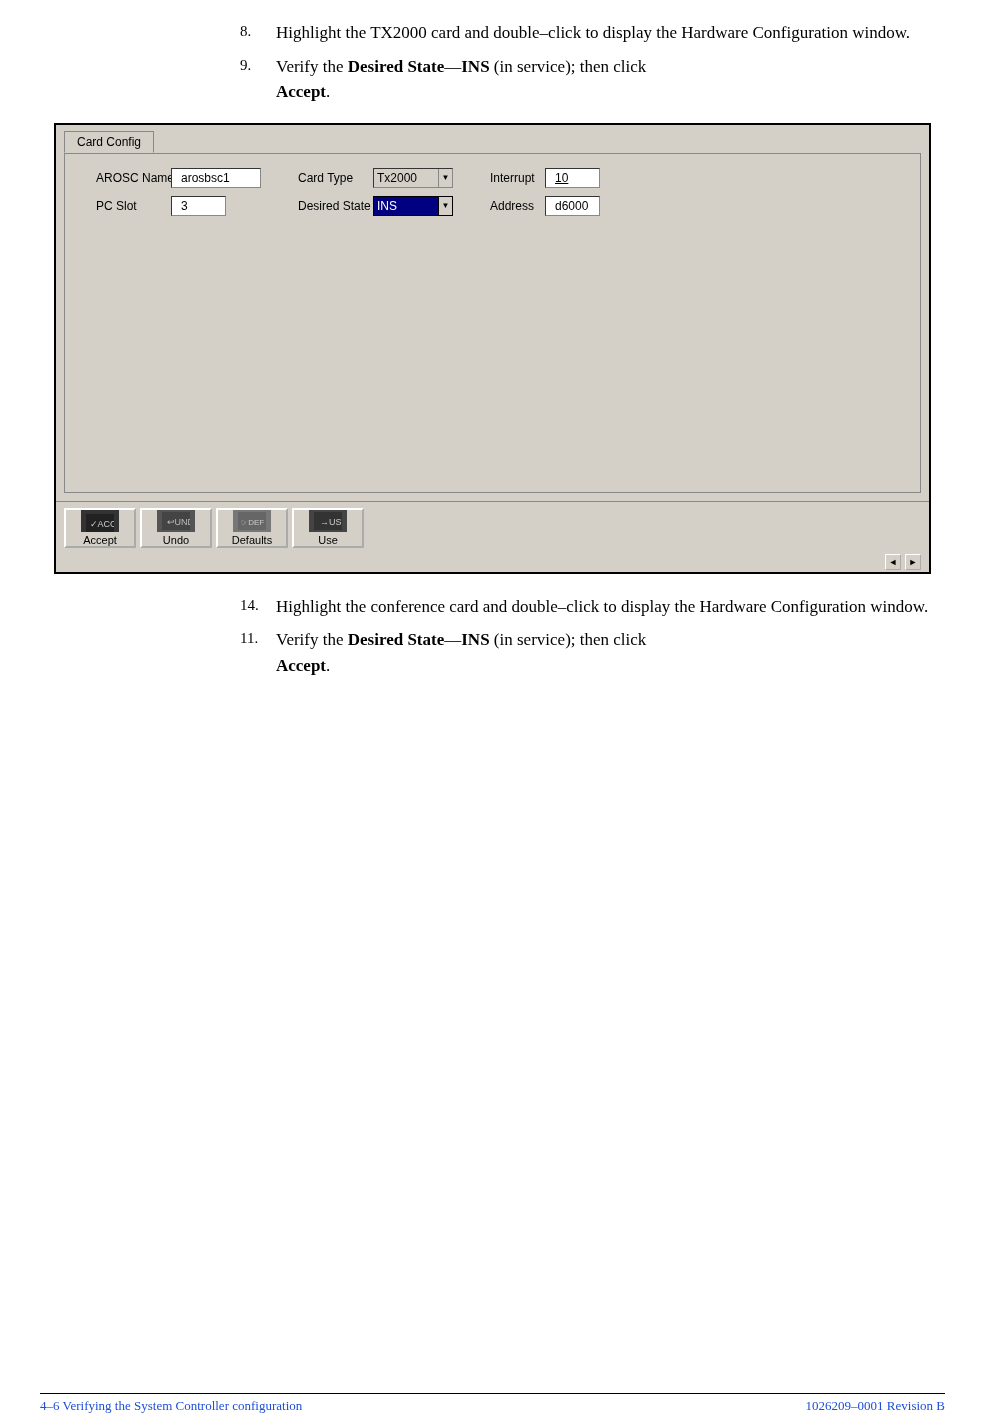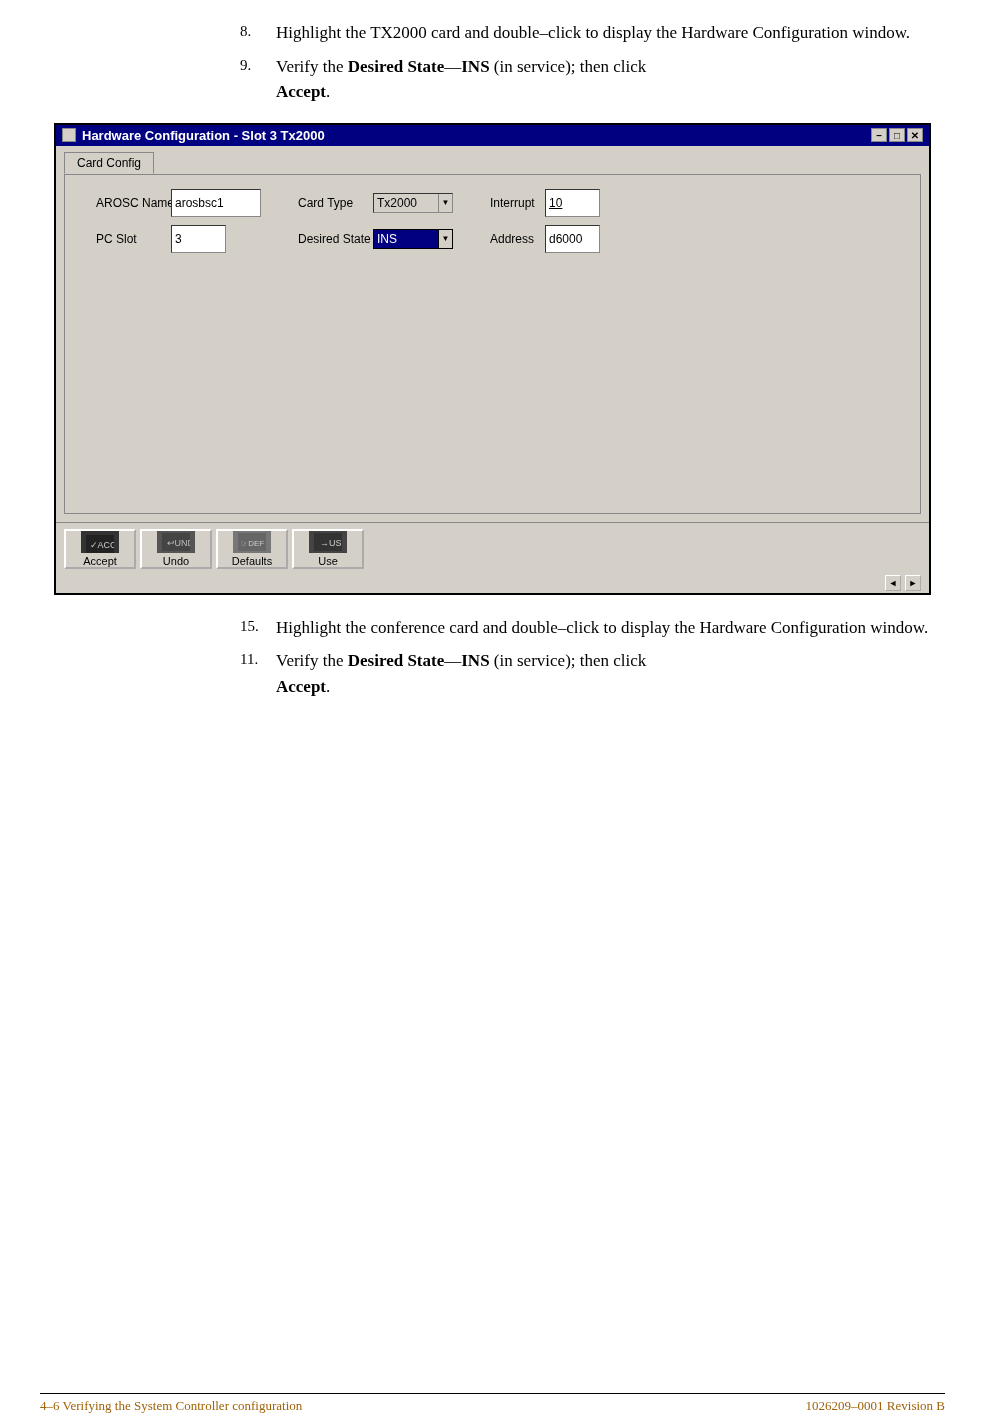--- a/index.html
+++ b/index.html
@@ -141,24 +141,24 @@
       text-align: left;
       font-family: Arial, sans-serif;
       font-size: 12px;
       white-space: nowrap;
       margin-left: 21px;
     }
 
     .field-input {
       background: #ffffff;
       border: 1px inset #888;
-      padding: 1px 3px;
-      font-family: Arial, sans-serif;
-      font-size: 12px;
-      height: 28px;
+      padding: 1px 9px;
+      font-family: Arial, sans-serif;
+      font-size: 12px;
+      height: 20px;
     }
 
     
     .button-bar {
       display: flex;
       gap: 4px;
       padding: 6px 8px 4px 8px;
       background: #d4d0c8;
       border-top: 1px solid #888;
     }
@@ -206,21 +206,21 @@
 
     
     .page-footer {
       position: absolute;
       bottom: 14px;
       left: 40px;
       right: 40px;
       display: flex;
       justify-content: space-between;
       font-size: 13px;
-      color: #a16207;
+      color: #1d4ed8;
       border-top: 1px solid #000;
       padding-top: 4px;
     }
 
     .select-wrapper {
       display: flex;
       align-items: center;
       background: #000080;
       border: 1px solid #000;
       height: 20px;
@@ -315,31 +315,20 @@
     </div>
     <div class="step-item">
       <span class="step-number">9.</span>
       <span class="step-text">
         Verify the <b>Desired State</b>—<b>INS</b> (in service); then click<br><b>Accept</b>.
       </span>
     </div>
   </div>
 
   <div class="hw-window">
-    <div class="hw-titlebar">
-      <div class="titlebar-title">
-        <span class="titlebar-icon"></span>
-        <span>Hardware Configuration - Slot 3 Tx2000</span>
-      </div>
-      <div class="titlebar-buttons">
-        <div class="titlebar-btn">–</div>
-        <div class="titlebar-btn">□</div>
-        <div class="titlebar-btn">✕</div>
-      </div>
-    </div>
 
     <div class="hw-body">
 
       <div class="tab-strip">
         <div class="tab active">Card Config</div>
       </div>
 
       <div class="tab-content">
         <div class="form-grid">
 
@@ -410,21 +399,21 @@
     </div>
 
     <div class="window-scrollbar-area">
       <div class="scroll-btn">◄</div>
       <div class="scroll-btn">►</div>
     </div>
   </div>
 
   <div class="steps-section2">
     <div class="step-item">
-      <span class="step-number">15.</span>
+      <span class="step-number">14.</span>
       <span class="step-text">Highlight the conference card and double–click to display the Hardware Configuration window.</span>
     </div>
     <div class="step-item">
       <span class="step-number">11.</span>
       <span class="step-text">
         Verify the <b>Desired State</b>—<b>INS</b> (in service); then click<br><b>Accept</b>.
       </span>
     </div>
   </div>
 

